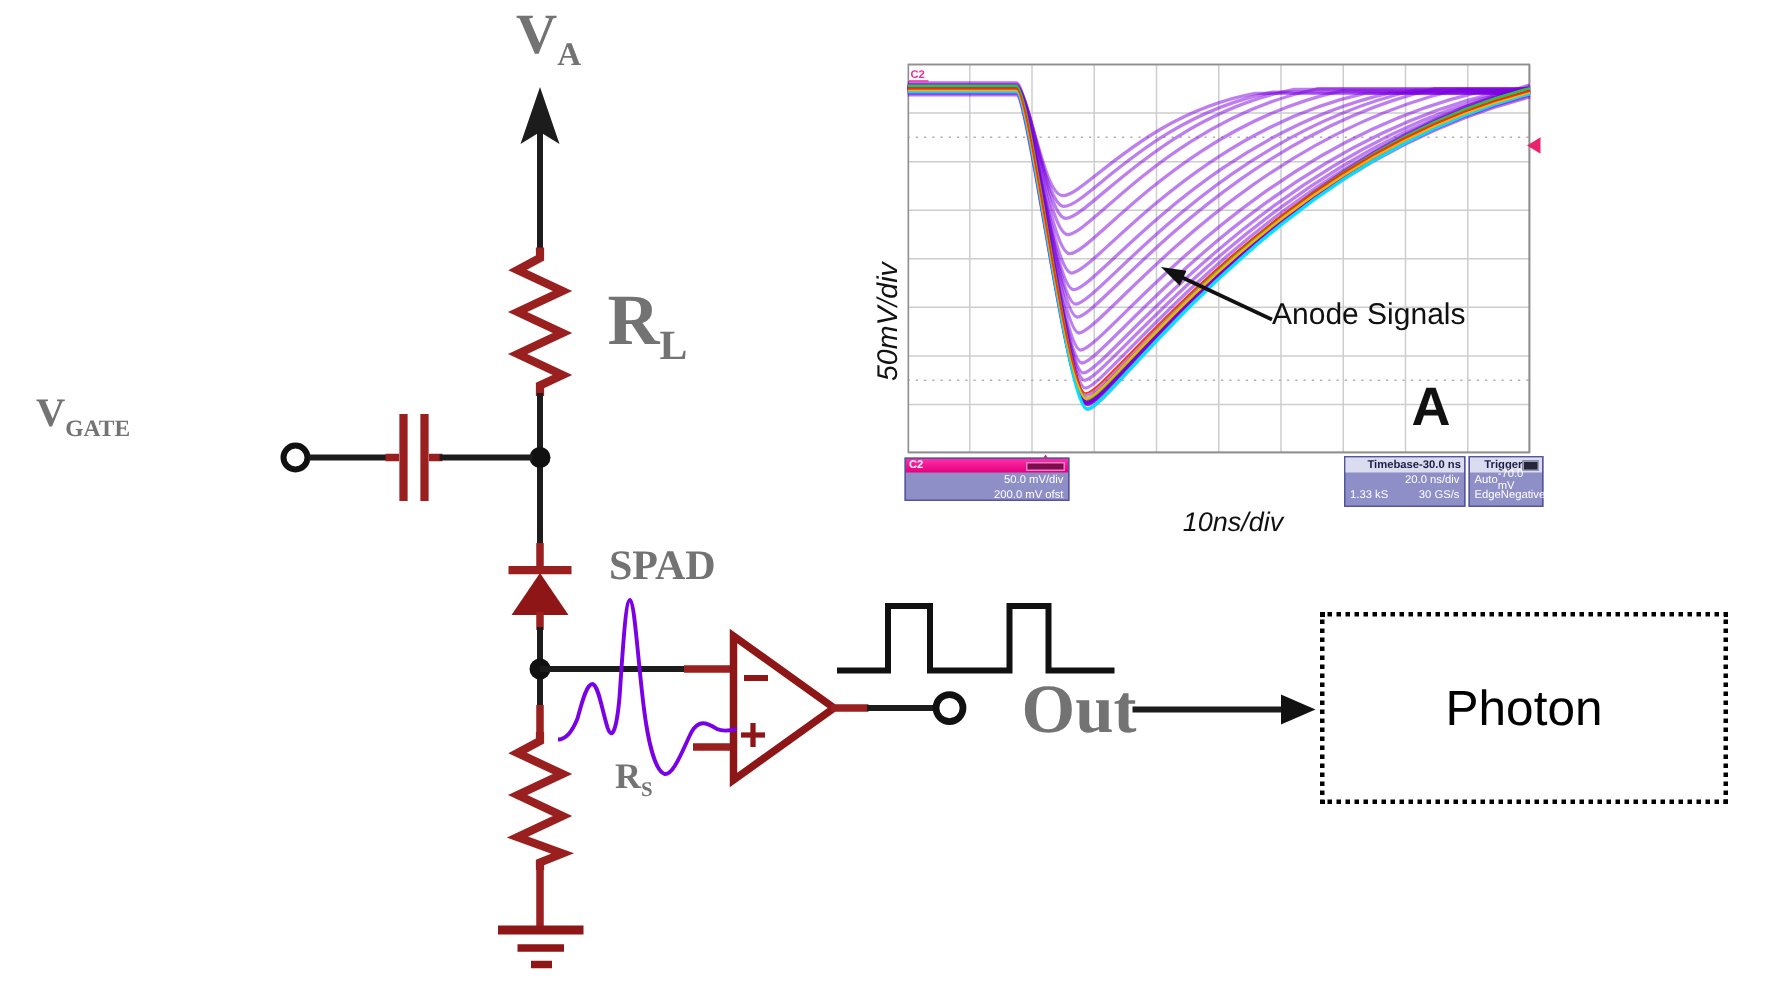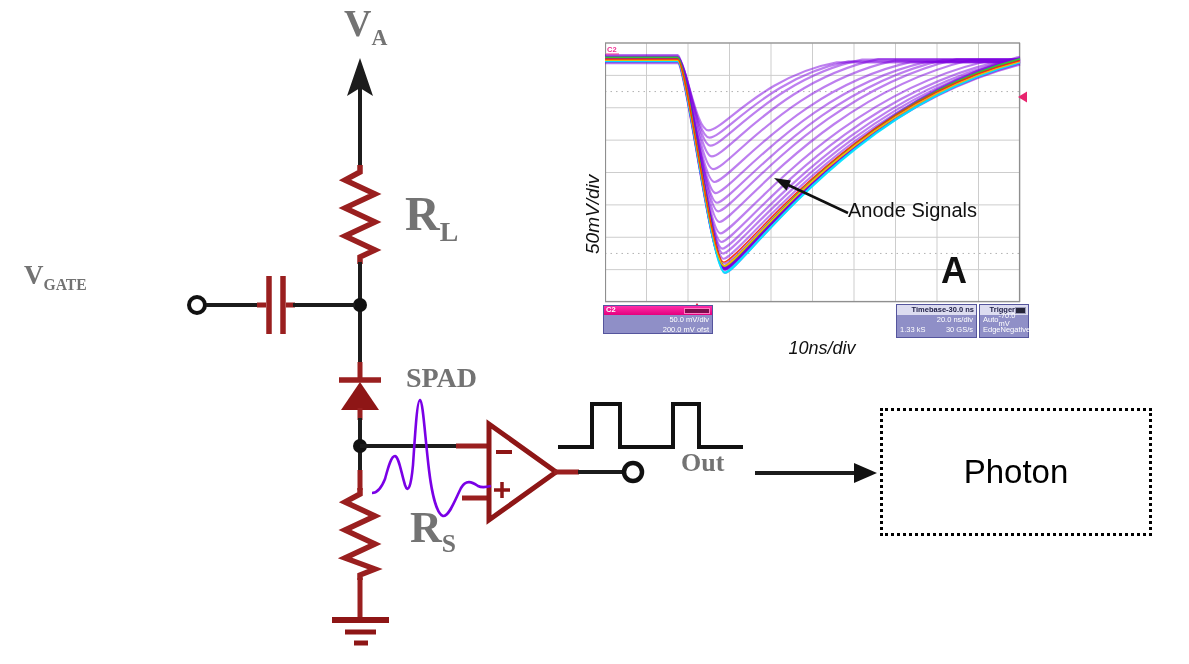--- a/index.html
+++ b/index.html
@@ -108,24 +108,24 @@
   <div class="clabel" style="left:344px;top:4px;font-size:38px">
     <span>V</span><sub>A</sub>
   </div>
   <div class="clabel" style="left:405px;top:190px;font-size:48px">
     <span>R</span><sub>L</sub>
   </div>
   <div class="clabel" style="left:24px;top:262px;font-size:27px">
     <span>V</span><sub>GATE</sub>
   </div>
   <div class="clabel" style="left:406px;top:364px;font-size:28px">SPAD</div>
-  <div class="clabel" style="left:410px;top:506px;font-size:44px">
+  <div class="clabel" style="left:410px;top:506px;font-size:24px">
     <span>R</span><sub>S</sub>
   </div>
-  <div class="clabel" style="left:681px;top:450px;font-size:26px">Out</div>
+  <div class="clabel" style="left:681px;top:450px;font-size:46px">Out</div>
 
   <div class="scope-ylabel">50mV/div</div>
 
   <svg id="scope-svg" style="position:absolute;left:605px;top:42px" width="424" height="272" viewBox="0 0 424 272">
     <rect x="0" y="1" width="415" height="259" fill="#ffffff"></rect>
     <g id="grid-g">
         <line x1="0" y1="1" x2="0" y2="260" stroke="#cdcdcd" stroke-width="1"></line>
         <line x1="41.5" y1="1" x2="41.5" y2="260" stroke="#cdcdcd" stroke-width="1"></line>
         <line x1="83" y1="1" x2="83" y2="260" stroke="#cdcdcd" stroke-width="1"></line>
         <line x1="124.5" y1="1" x2="124.5" y2="260" stroke="#cdcdcd" stroke-width="1"></line>

